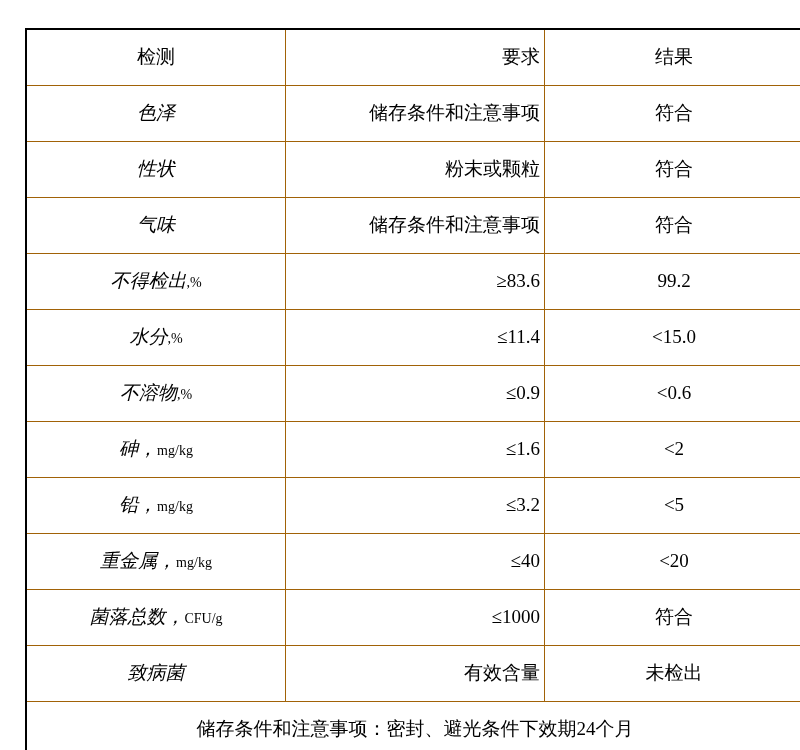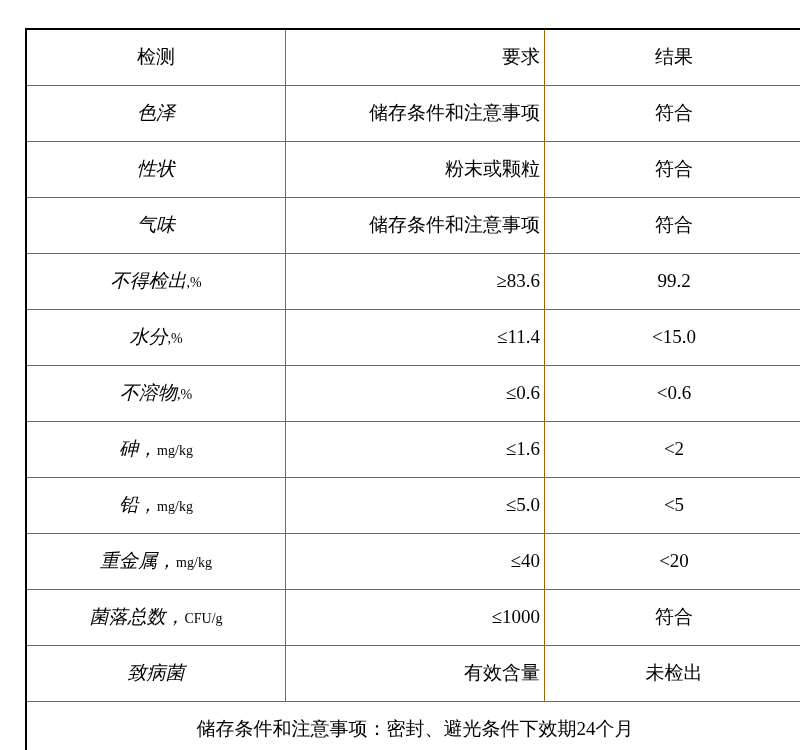--- a/index.html
+++ b/index.html
@@ -89,33 +89,33 @@
       </tr>
 
       <tr>
         <td class="col-a"><span class="cell-main">水分</span><span class="unit">,%</span></td>
         <td class="col-b">≤11.4</td>
         <td class="col-c">&lt;15.0</td>
       </tr>
 
       <tr>
         <td class="col-a"><span class="cell-main">不溶物</span><span class="unit">,%</span></td>
-        <td class="col-b">≤0.6</td>
+        <td class="col-b">≤0.9</td>
         <td class="col-c">&lt;0.6</td>
       </tr>
 
       <tr>
         <td class="col-a"><span class="cell-main">砷，</span><span class="unit">mg/kg</span></td>
         <td class="col-b">≤1.6</td>
         <td class="col-c">&lt;2</td>
       </tr>
 
       <tr>
         <td class="col-a"><span class="cell-main">铅，</span><span class="unit">mg/kg</span></td>
-        <td class="col-b">≤5.0</td>
+        <td class="col-b">≤3.2</td>
         <td class="col-c">&lt;5</td>
       </tr>
 
       <tr>
         <td class="col-a"><span class="cell-main">重金属，</span><span class="unit">mg/kg</span></td>
         <td class="col-b">≤40</td>
         <td class="col-c">&lt;20</td>
       </tr>
 
       <tr>

